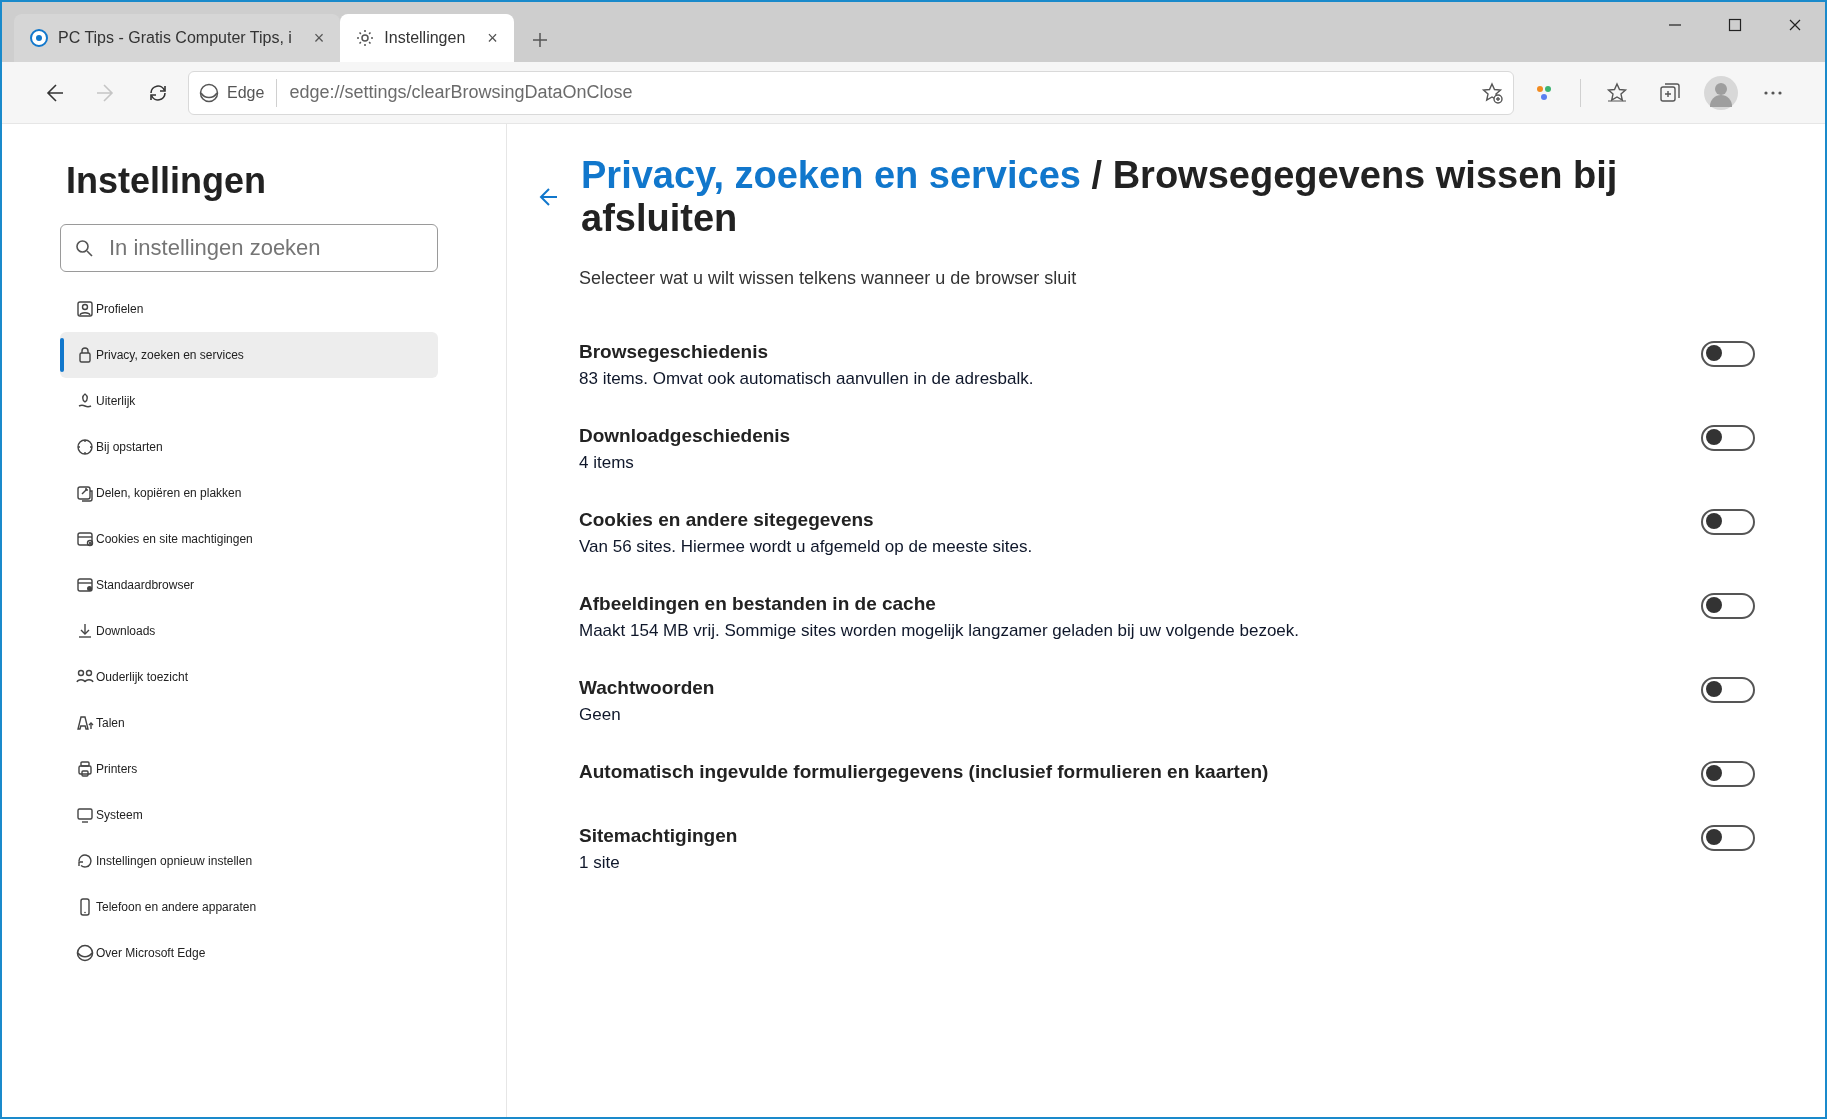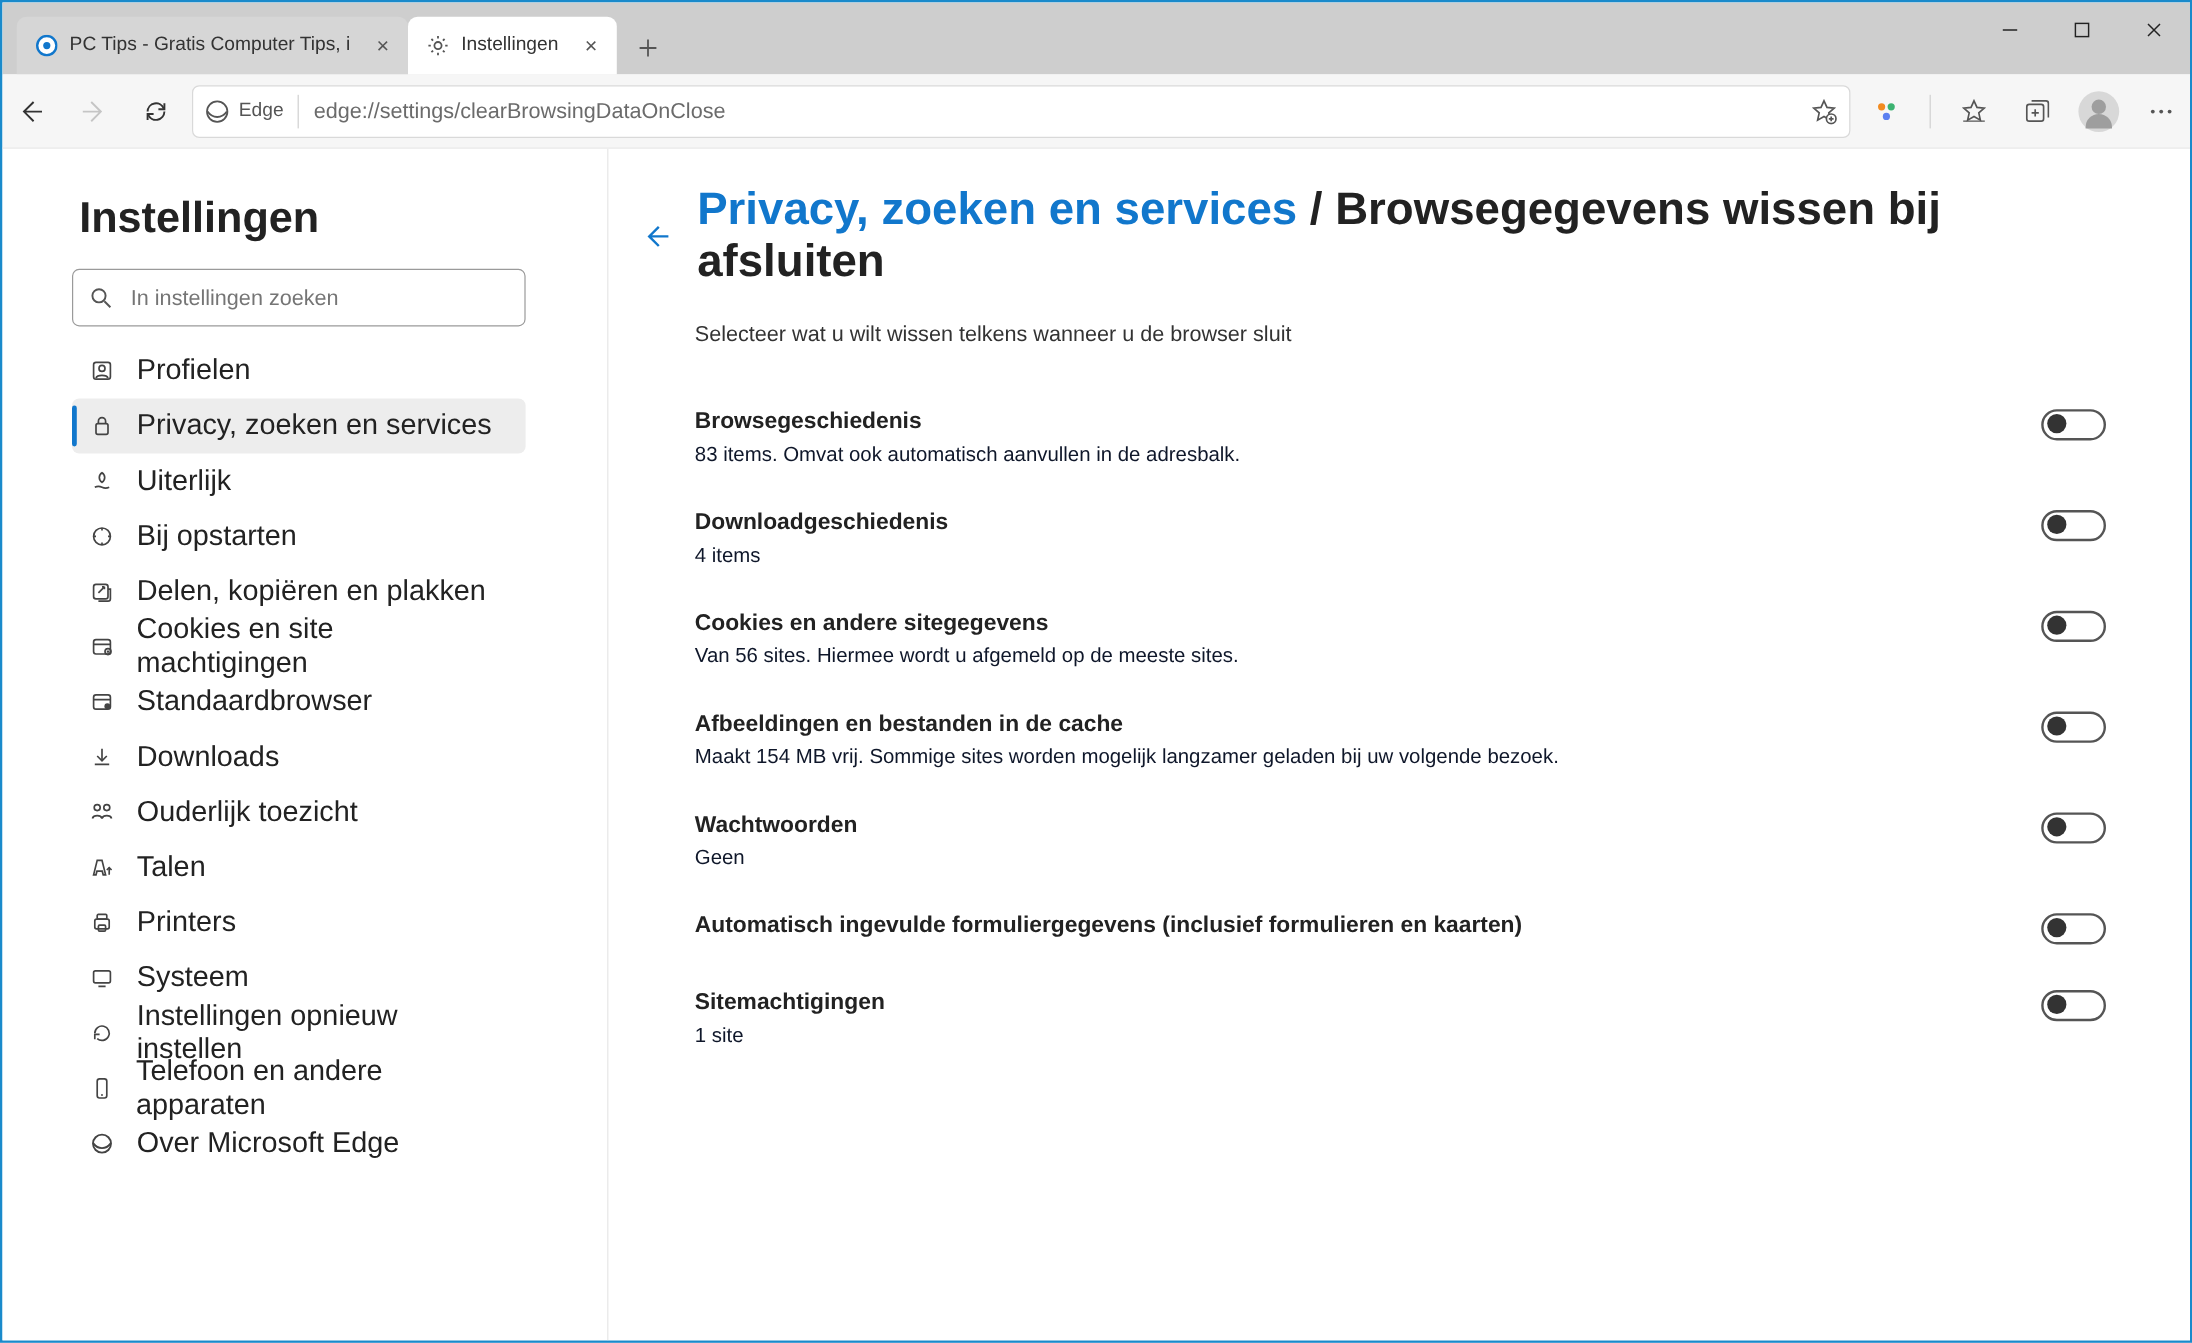--- a/index.html
+++ b/index.html
@@ -11,41 +11,41 @@
   .tab { display:flex; align-items:center; gap:10px; height:48px; padding:0 16px; border-top-left-radius:8px; border-top-right-radius:8px; font-size:16px; color:#333; cursor:default; max-width:350px; }
   .tab.inactive { background:#d6d6d6; }
   .tab.active   { background:#fff; }
   .tab .favicon { width:18px; height:18px; display:flex; align-items:center; justify-content:center; flex-shrink:0; }
   .tab .label { white-space:nowrap; overflow:hidden; text-overflow:ellipsis; }
   .tab .close { margin-left:12px; font-size:18px; line-height:1; color:#555; }
   .newtab { width:44px; height:44px; display:flex; align-items:center; justify-content:center; font-size:26px; color:#555; margin-left:4px; }
   .wincontrols { display:flex; height:46px; }
   .wincontrols .ctl { width:60px; display:flex; align-items:center; justify-content:center; color:#222; font-size:18px; }
   
-  .toolbar { height:62px; background:#f6f6f6; display:flex; align-items:center; padding:0 2px; gap:8px; border-bottom:1px solid #e6e6e6;}
+  .toolbar { height:62px; background:#f6f6f6; display:flex; align-items:center; padding:0 30px; gap:8px; border-bottom:1px solid #e6e6e6;}
   .tbtn { width:44px; height:44px; display:flex; align-items:center; justify-content:center; border-radius:4px; color:#333; }
   .tbtn.disabled { color:#bdbdbd; }
   .separator { width:1px; height:28px; background:#d0d0d0; margin:0 6px; }
   .urlbar { flex:1; display:flex; align-items:center; height:44px; background:#fff; border:1px solid #d9d9d9; border-radius:6px; padding:0 10px; gap:12px; }
   .urlbar .edge-id { display:flex; align-items:center; gap:8px; color:#555; }
   .urlbar .edge-id svg { width:20px; height:20px; }
   .urlbar .divider { width:1px; height:28px; background:#d0d0d0; }
   .urlbar .urltext { flex:1; font-size:18px; color:#6b6b6b; }
   .avatar { width:34px; height:34px; border-radius:50%; background:#d8d8d8; display:flex; align-items:center; justify-content:center; }
   .avatar .head { width:12px; height:12px; border-radius:50%; background:#9e9e9e; position:relative; top:-4px; }
   .avatar .body { width:22px; height:12px; border-radius:12px 12px 0 0; background:#9e9e9e; position:absolute; margin-top:16px; }
   
   .content { flex:1; display:flex; background:#fff; overflow:hidden;}
   .sidepad { width:58px; }
   .sidebar { width:447px; border-right:1px solid #e6e6e6; padding:28px 0 0 0; }
   .sidebar h1 { font-size:36px; font-weight:600; margin:8px 0 22px 6px; }
   .search { margin:0 6px 14px 0; height:48px; border:1px solid #9a9a9a; border-radius:6px; display:flex; align-items:center; padding:0 14px; gap:14px; color:#666; width:378px;}
-  .search input { border:none; outline:none; font-size:18px; flex:1; background:transparent; color:#333;}
+  .search input { border:none; outline:none; font-size:22px; flex:1; background:transparent; color:#333;}
   .navlist { list-style:none; margin:8px 0 0 0; padding:0; }
-  .navitem { display:flex; align-items:center; gap:18px; height:46px; padding:0 14px; border-radius:6px; font-size:24px; color:#222; cursor:default; width:378px;}
+  .navitem { display:flex; align-items:center; height:46px; padding:0 14px; border-radius:6px; font-size:12px; color:#222; cursor:default; width:378px;}
   .navitem .icon { width:22px; display:flex; justify-content:center; }
   .navitem.active { background:#ededed; position:relative; }
   .navitem.active::before { content:""; position:absolute; left:0; top:6px; bottom:6px; width:4px; background:#1177cc; border-radius:2px; }
   
   .main { flex:1; padding:30px 70px 0 28px; }
   .crumb { display:flex; align-items:center; gap:22px; font-size:38px; font-weight:600; margin-bottom:28px; }
   .crumb .back-arrow { color:#1177cc; font-size:26px; }
   .crumb .link { color:#1177cc; }
   .crumb .sep  { color:#222; }
   .crumb .current { color:#222; }

